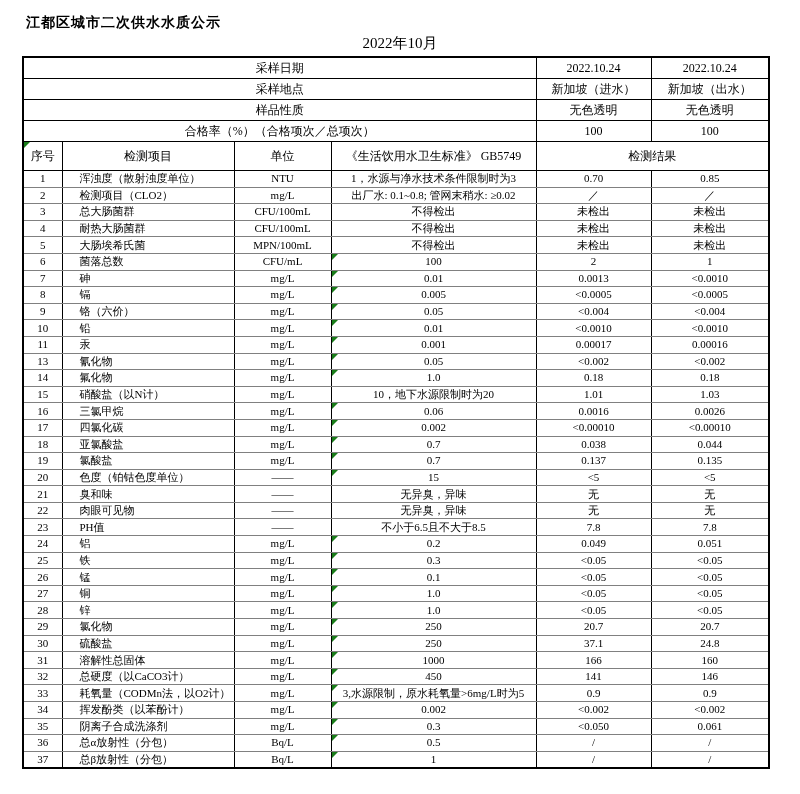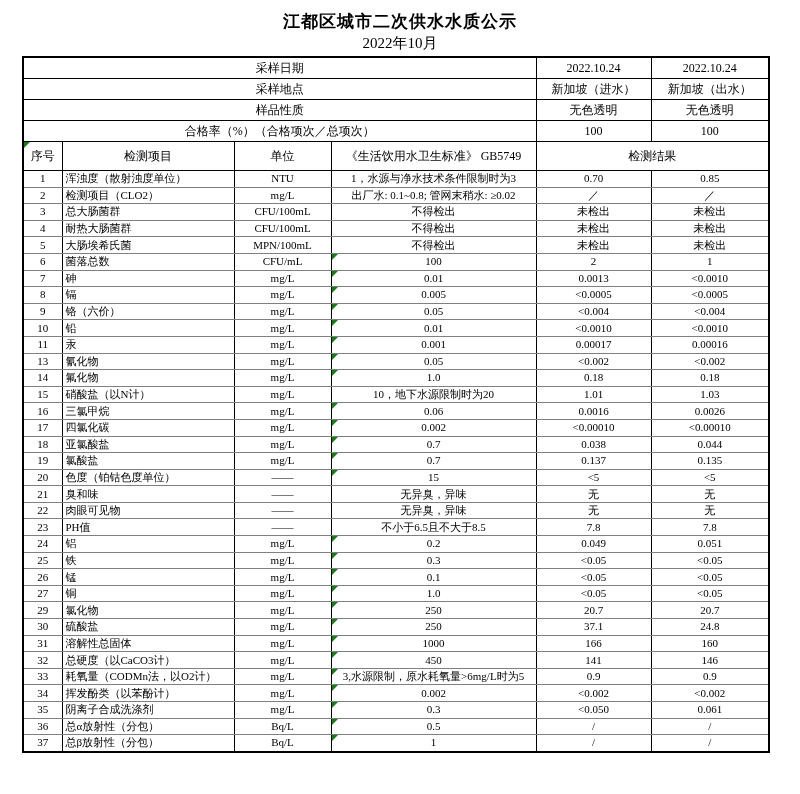--- a/index.html
+++ b/index.html
@@ -1,28 +1,28 @@
 <!DOCTYPE html>
 <html style="--tri: #1a7d1a;"><head>
 <meta charset="utf-8">
 <style>
   html,body{margin:0;padding:0;background:#fff;width:800px;height:794px;overflow:hidden;}
   body{font-family:"Liberation Serif","DejaVu Serif",serif;color:#000;}
-  .title{margin-top:9px;text-align:center;font-size:17px;font-weight:700;letter-spacing:1px;
-         font-family:"Liberation Sans","DejaVu Sans",sans-serif;line-height:26px;}
+  .title{margin-top:9px;text-align:left;font-size:14px;font-weight:700;letter-spacing:1px;
+         font-family:"Liberation Sans","DejaVu Sans",sans-serif;line-height:26px;padding-left:26px;}
   .subtitle{margin-top:1px;text-align:center;font-size:15px;line-height:15px;}
   table{border-collapse:collapse;table-layout:fixed;margin:5px 0 0 22px;width:746px;
         border:2px solid #000;}
   td{border:1px solid #000;padding:0 2px;white-space:nowrap;overflow:hidden;
      text-align:center;vertical-align:middle;position:relative;}
   .meta td{height:20px;font-size:12px;}
   .colhead td{height:28px;font-size:12px;}
   tbody.data td{height:15.6px;font-size:11px;line-height:1;
                 border-top-color:#808080;border-bottom-color:#808080;}
-  td.left{text-align:left;padding-left:3px;}
+  td.left{text-align:left;padding-left:17px;}
   .tri{position:absolute;top:0;left:0;width:0;height:0;
        border-top:6px solid var(--tri,#1a7d1a);border-right:6px solid transparent;}
 </style>
 </head>
 <body>
 
 <div class="title">江都区城市二次供水水质公示</div>
 <div class="subtitle">2022年10月</div>
 
 <table>
@@ -266,20 +266,28 @@
       </tr>
       <tr>
         <td>27</td>
         <td class="left">铜</td>
         <td>mg/L</td>
         <td><span class="tri"></span>1.0</td>
         <td>&lt;0.05</td>
         <td>&lt;0.05</td>
       </tr>
       <tr>
+        <td>28</td>
+        <td class="left">锌</td>
+        <td>mg/L</td>
+        <td><span class="tri"></span>1.0</td>
+        <td>&lt;0.05</td>
+        <td>&lt;0.05</td>
+      </tr>
+      <tr>
         <td>29</td>
         <td class="left">氯化物</td>
         <td>mg/L</td>
         <td><span class="tri"></span>250</td>
         <td>20.7</td>
         <td>20.7</td>
       </tr>
       <tr>
         <td>30</td>
         <td class="left">硫酸盐</td>

